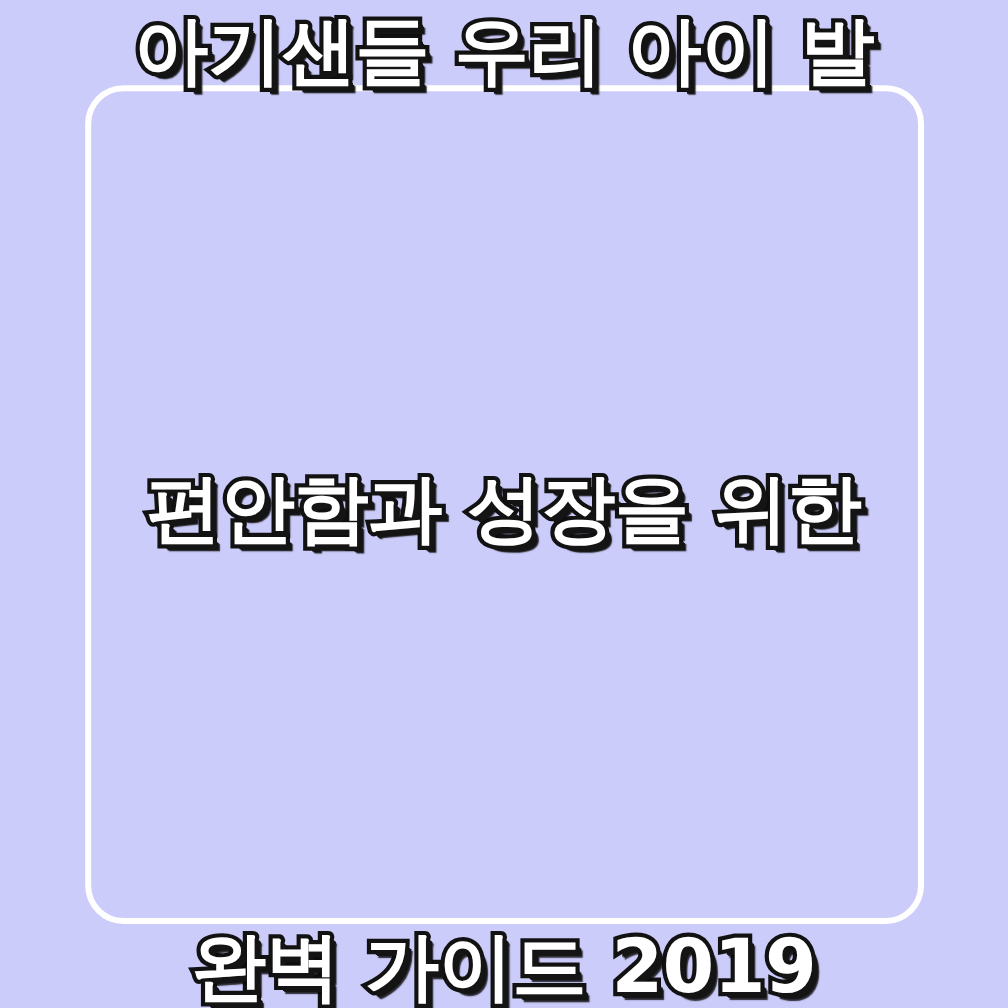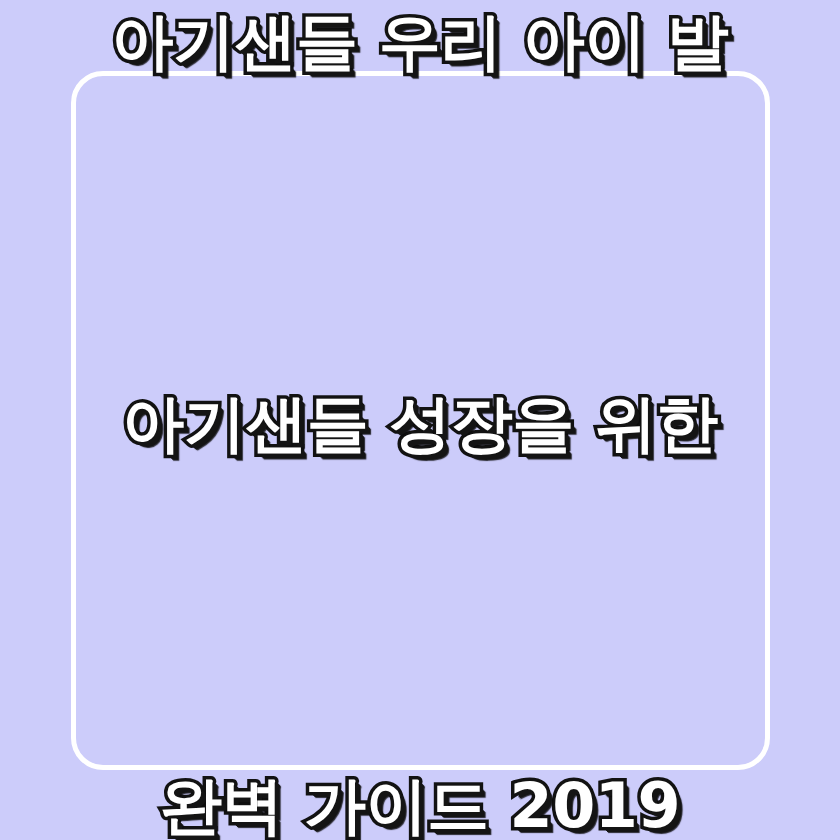--- a/index.html
+++ b/index.html
@@ -69,17 +69,17 @@
 </style>
 </head>
 <body>
 
 <div id="card">
 
   <div id="frame"></div>
 
   <div id="title-block">
     <span class="title-line">아기샌들 우리 아이 발</span>
-    <span class="title-line">아기샌들 성장을 위한</span>
+    <span class="title-line">편안함과 성장을 위한</span>
     <span class="title-line">완벽 가이드 2019</span>
   </div>
 
 </div>
 
 </body></html>

